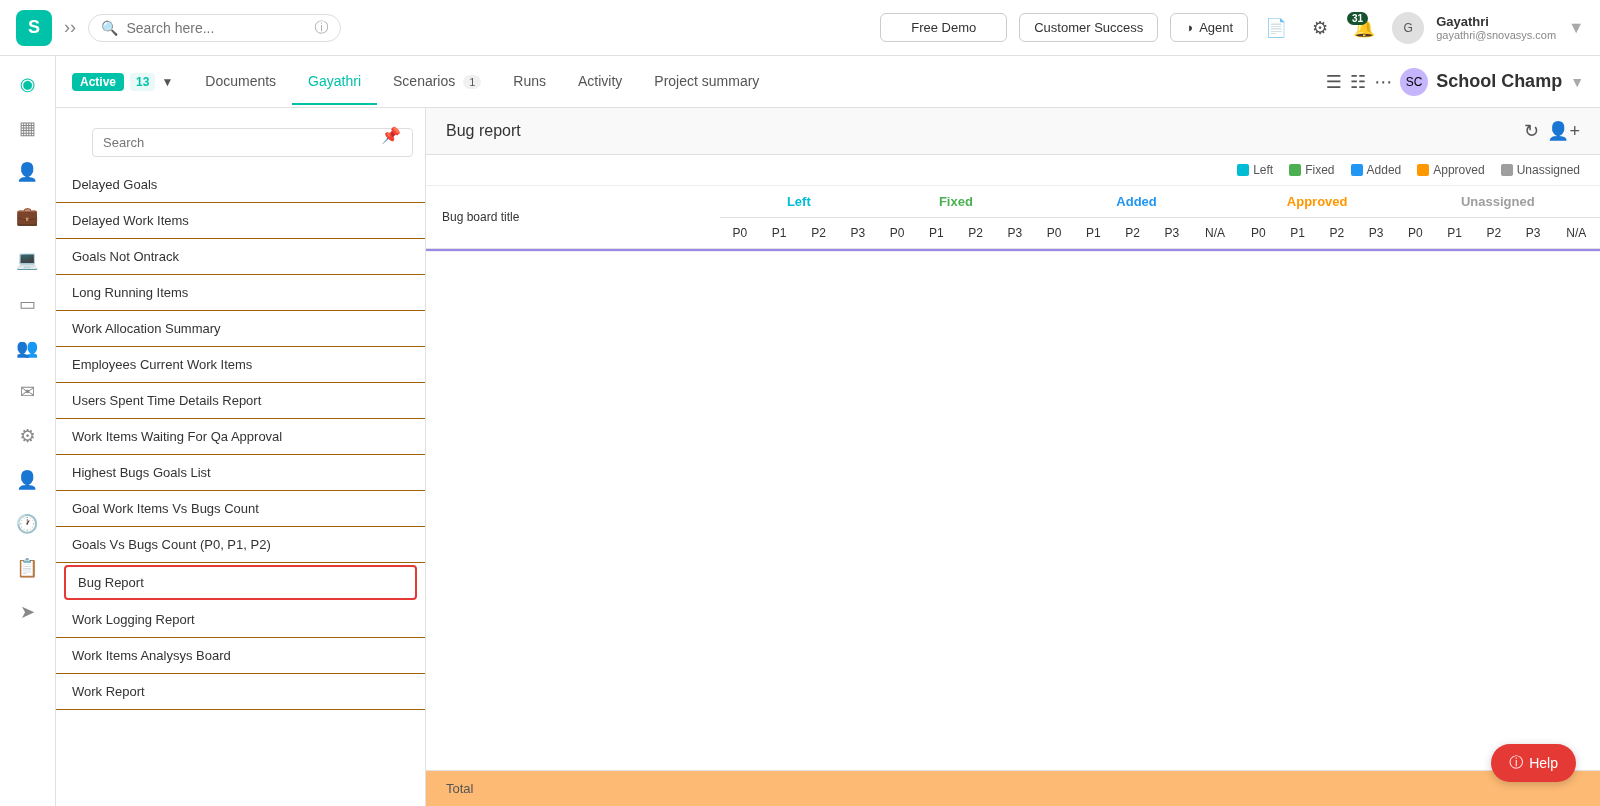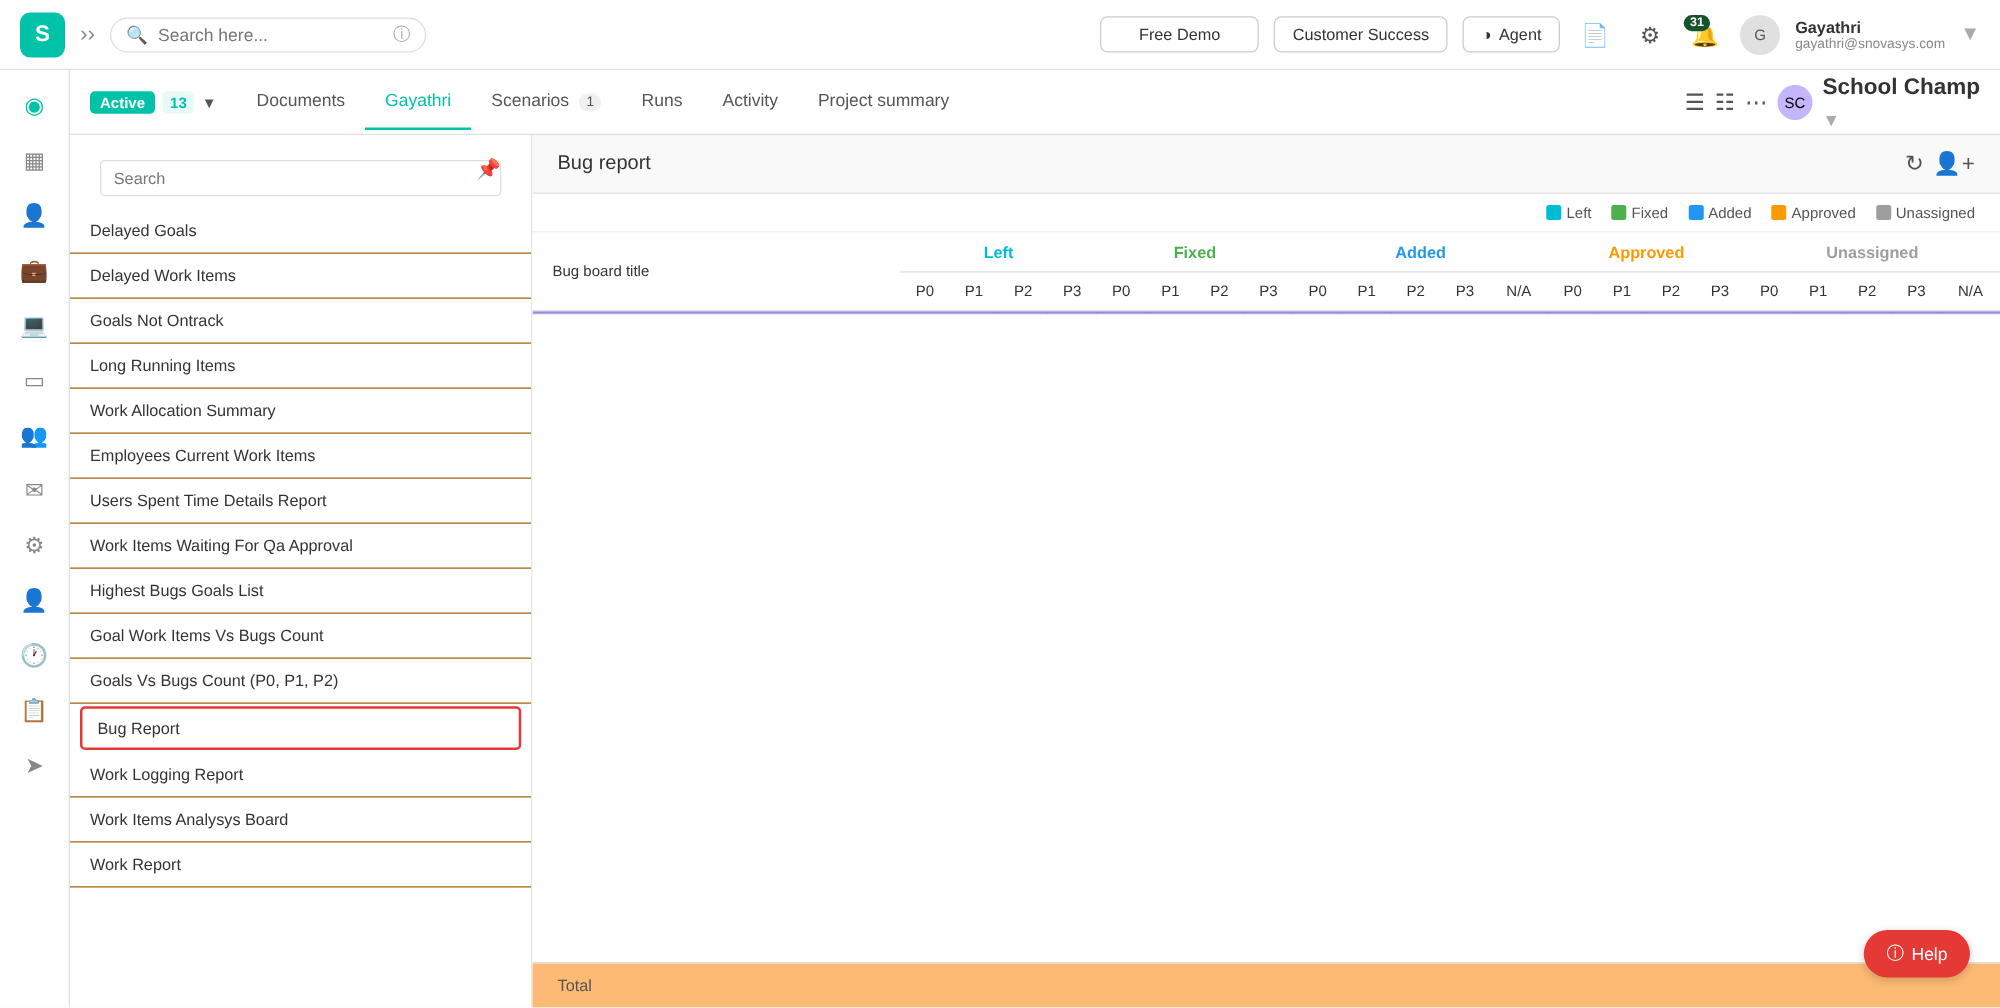--- a/index.html
+++ b/index.html
@@ -99,33 +99,33 @@
       border-bottom: 2px solid transparent; white-space: nowrap;
     }
     .nav-tab.active { color: #00c2a8; border-bottom: 2px solid #00c2a8; font-weight: 500; }
     .nav-tab-badge {
       display: inline-block; background: #f0f0f0; color: #555; font-size: 11px;
       padding: 1px 6px; border-radius: 10px; margin-left: 4px;
     }
     .nav-right { display: flex; align-items: center; gap: 8px; margin-left: auto; }
     .nav-right-icon { color: #555; font-size: 18px; cursor: pointer; }
     .project-title {
-      font-size: 18px; font-weight: 600; color: #333; display: flex; gap: 8px; flex-direction: column;
+      font-size: 18px; font-weight: 600; color: #333; display: flex; align-items: center; gap: 8px;
     }
 
     
     .content-area { display: flex; flex: 1; min-height: 0; }
 
     
     .reports-sidebar {
       width: 370px; background: #fff; border-right: 1px solid #e0e0e0;
       display: flex; flex-direction: column; flex-shrink: 0;
     }
     .reports-search {
-      margin: 10px 12px; border: 1px solid #ddd; border-radius: 4px;
+      margin: 10px 24px; border: 1px solid #ddd; border-radius: 4px;
       padding: 6px 10px; font-size: 13px; outline: none; width: calc(100% - 24px);
     }
     .reports-search-container { position: relative; }
     .report-item {
       padding: 10px 16px; font-size: 13px; color: #333; cursor: pointer;
       border-bottom: 1px solid #a16207;
     }
     .report-item.selected {
       border: 2px solid #e53935; border-radius: 4px; margin: 2px 8px;
       padding: 8px 12px; background: #fff;

